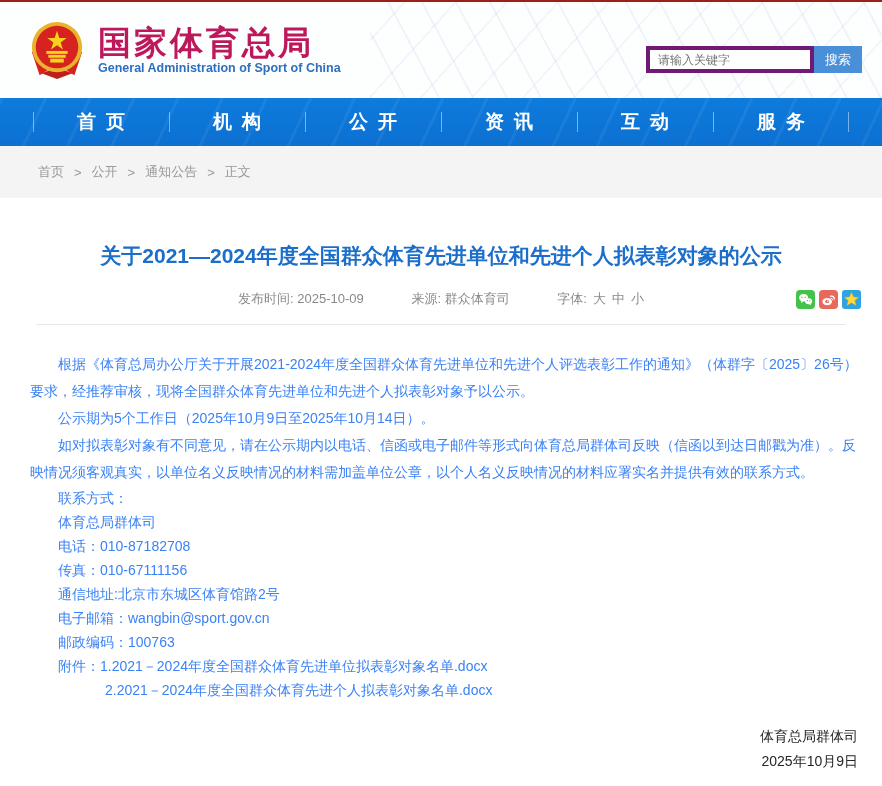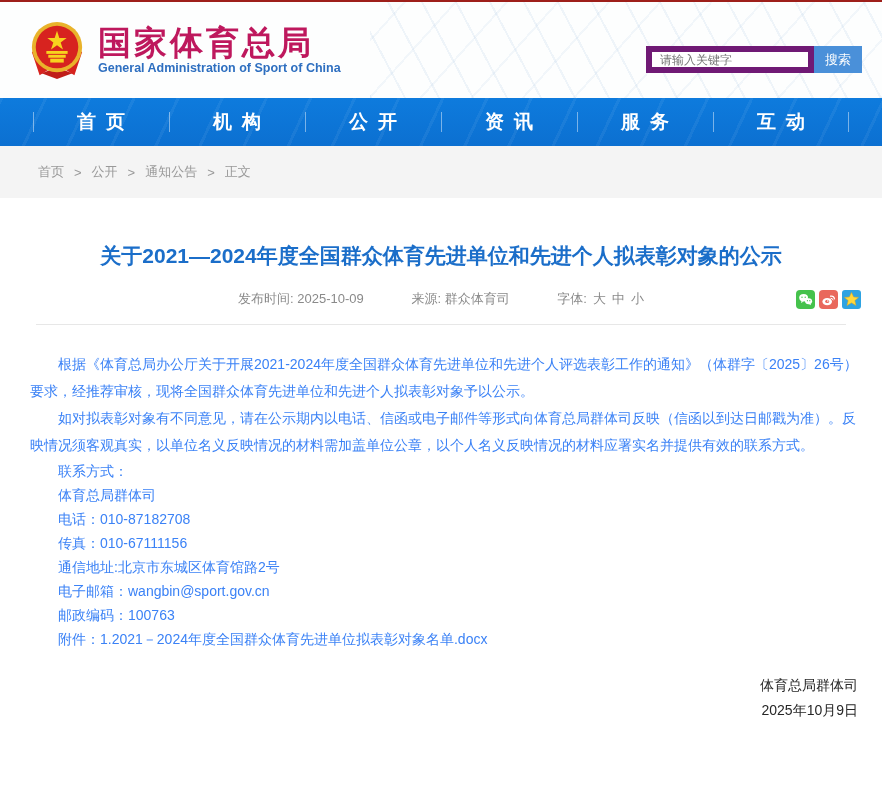--- a/index.html
+++ b/index.html
@@ -29,21 +29,21 @@
       repeating-linear-gradient(-48deg, rgba(150,185,220,0.11) 0 2px, transparent 2px 38px);
     pointer-events: none;
   }
   .logo-area { display: flex; align-items: center; margin-left: 28px; gap: 12px; position: relative; }
   .emblem { width: 58px; height: 62px; }
   .site-name { color: #be185d; font-size: 33px; font-weight: bold; letter-spacing: 3px; line-height: 36px; }
   .site-name-en { color: #2e6fc0; font-size: 12.5px; font-weight: bold; margin-top: 0; }
 
   .search-box { position: absolute; right: 20px; top: 44px; display: flex; align-items: center; }
   .search-input {
-    width: 168px; height: 27px; border: 6px solid #701a75; background: #fff;
+    width: 168px; height: 27px; border: 4px solid #701a75; background: #fff;
     font-size: 12px; color: #666; padding: 0 8px; outline: none;
     font-family: "Liberation Sans", sans-serif;
   }
   .search-btn {
     width: 48px; height: 27px; border: none; background: #4a90d9; color: #fff;
     font-size: 13px; cursor: pointer; font-family: "Liberation Sans", sans-serif;
   }
 
   
   .nav {
@@ -138,22 +138,22 @@
     <input class="search-input" type="text" placeholder="请输入关键字" style="">
     <button class="search-btn">搜索</button>
   </div>
 </div>
 
 <div class="nav">
   <div class="nav-item">首页</div>
   <div class="nav-item">机构</div>
   <div class="nav-item">公开</div>
   <div class="nav-item">资讯</div>
+  <div class="nav-item">互动</div>
   <div class="nav-item">服务</div>
-  <div class="nav-item">互动</div>
 </div>
 
 <div class="breadcrumb">
   <span class="crumb">首页</span>
   <span class="crumb-sep">&gt;</span>
   <span class="crumb">公开</span>
   <span class="crumb-sep">&gt;</span>
   <span class="crumb">通知公告</span>
   <span class="crumb-sep">&gt;</span>
   <span class="crumb">正文</span>
@@ -191,28 +191,30 @@
         <rect width="19" height="19" rx="3" fill="#2ea3e2"></rect>
         <polygon fill="#ffd83d" stroke="#e6a817" stroke-width="0.5" points="9.5,2.5 11.6,7 16.5,7.4 12.8,10.6 14,15.5 9.5,12.8 5,15.5 6.2,10.6 2.5,7.4 7.4,7"></polygon>
       </svg>
     </span>
   </div>
 
   <hr class="meta-divider">
 
   <div class="body-text">
     <p class="para">根据《体育总局办公厅关于开展2021-2024年度全国群众体育先进单位和先进个人评选表彰工作的通知》（体群字〔2025〕26号）要求，经推荐审核，现将全国群众体育先进单位和先进个人拟表彰对象予以公示。</p>
+    <p class="para">公示期为5个工作日（2025年10月9日至2025年10月14日）。</p>
     <p class="para">如对拟表彰对象有不同意见，请在公示期内以电话、信函或电子邮件等形式向体育总局群体司反映（信函以到达日邮戳为准）。反映情况须客观真实，以单位名义反映情况的材料需加盖单位公章，以个人名义反映情况的材料应署实名并提供有效的联系方式。</p>
     <p class="contact-line">联系方式：</p>
     <p class="contact-line">体育总局群体司</p>
     <p class="contact-line">电话：010-87182708</p>
     <p class="contact-line">传真：010-67111156</p>
     <p class="contact-line">通信地址:北京市东城区体育馆路2号</p>
     <p class="contact-line">电子邮箱：wangbin@sport.gov.cn</p>
     <p class="contact-line">邮政编码：100763</p>
     <p class="contact-line">附件：1.2021－2024年度全国群众体育先进单位拟表彰对象名单.docx</p>
+    <p class="attach2">2.2021－2024年度全国群众体育先进个人拟表彰对象名单.docx</p>
   </div>
 
   <div class="signature">
     <div>体育总局群体司</div>
     <div>2025年10月9日</div>
   </div>
 </div>
 
 </body></html>

